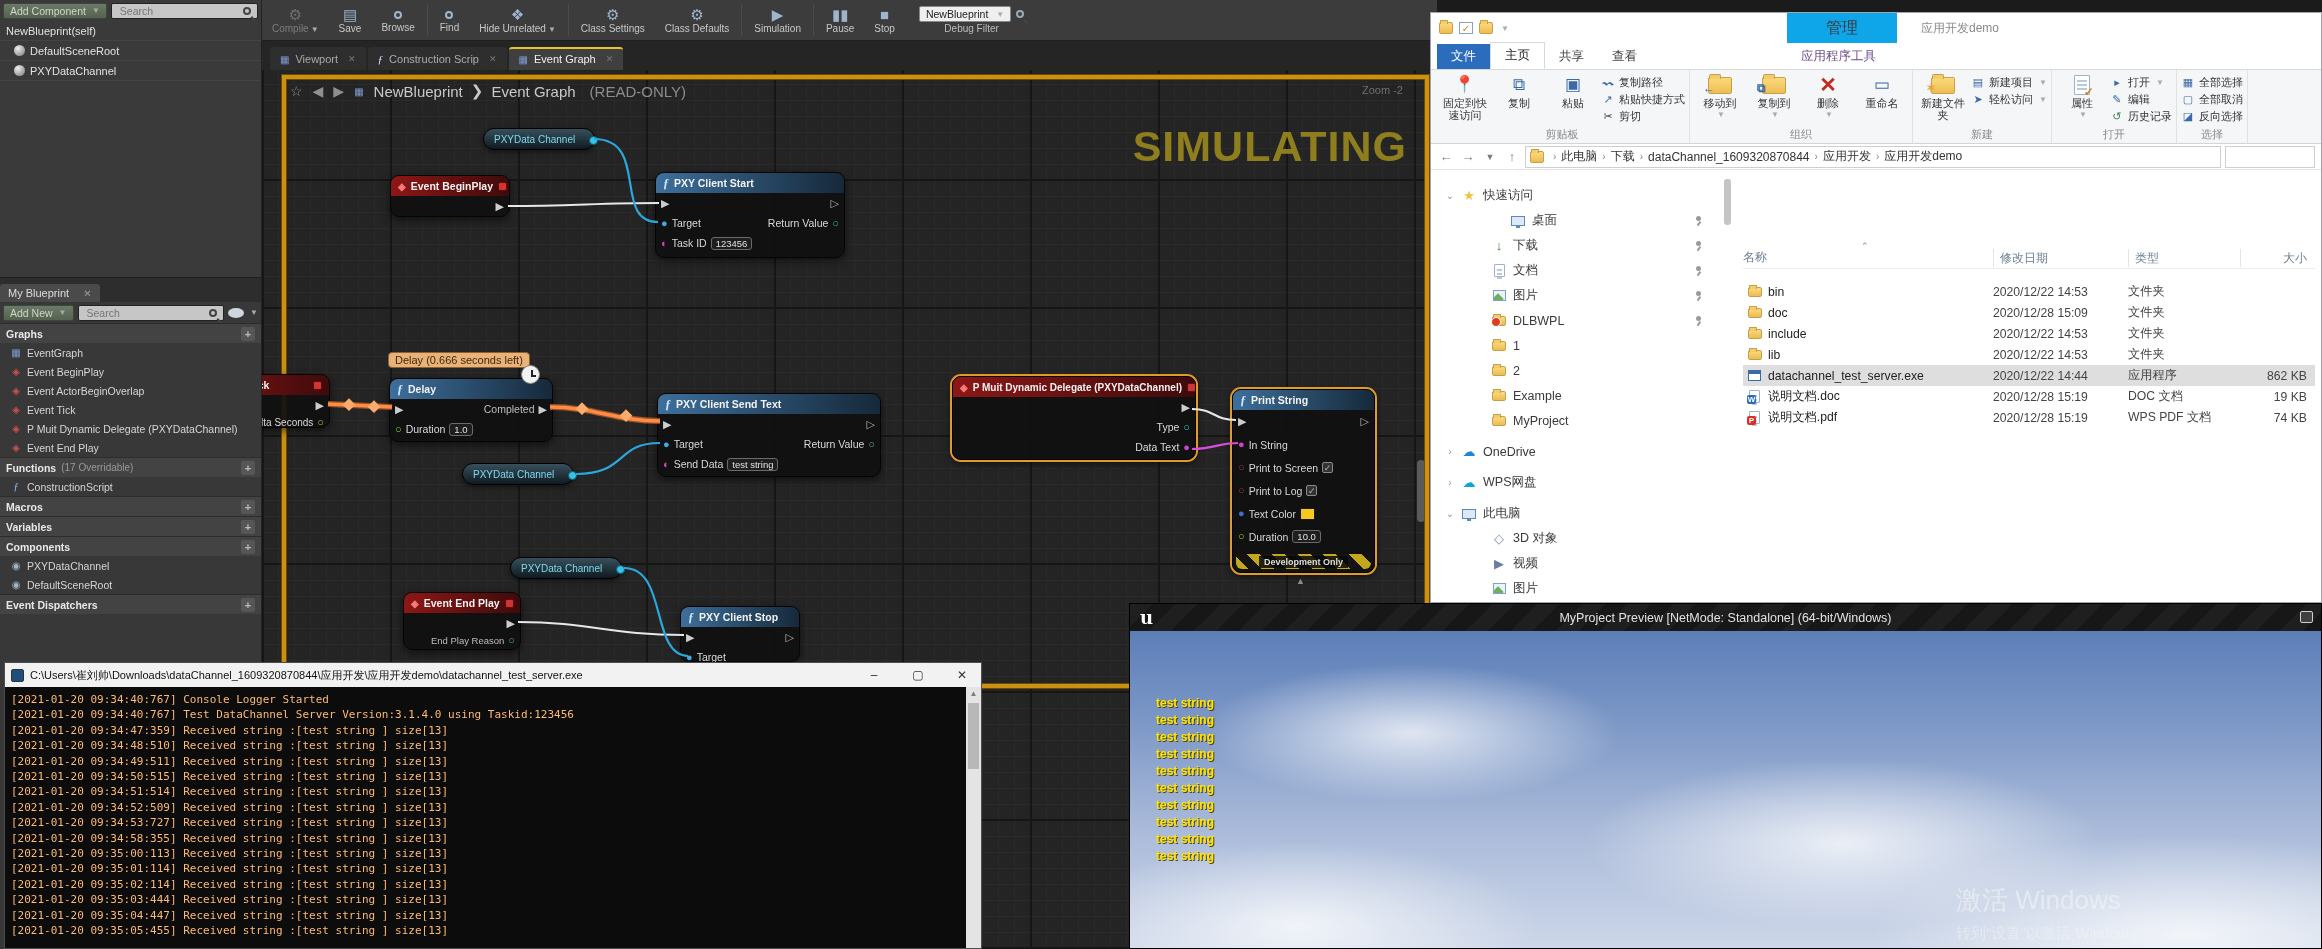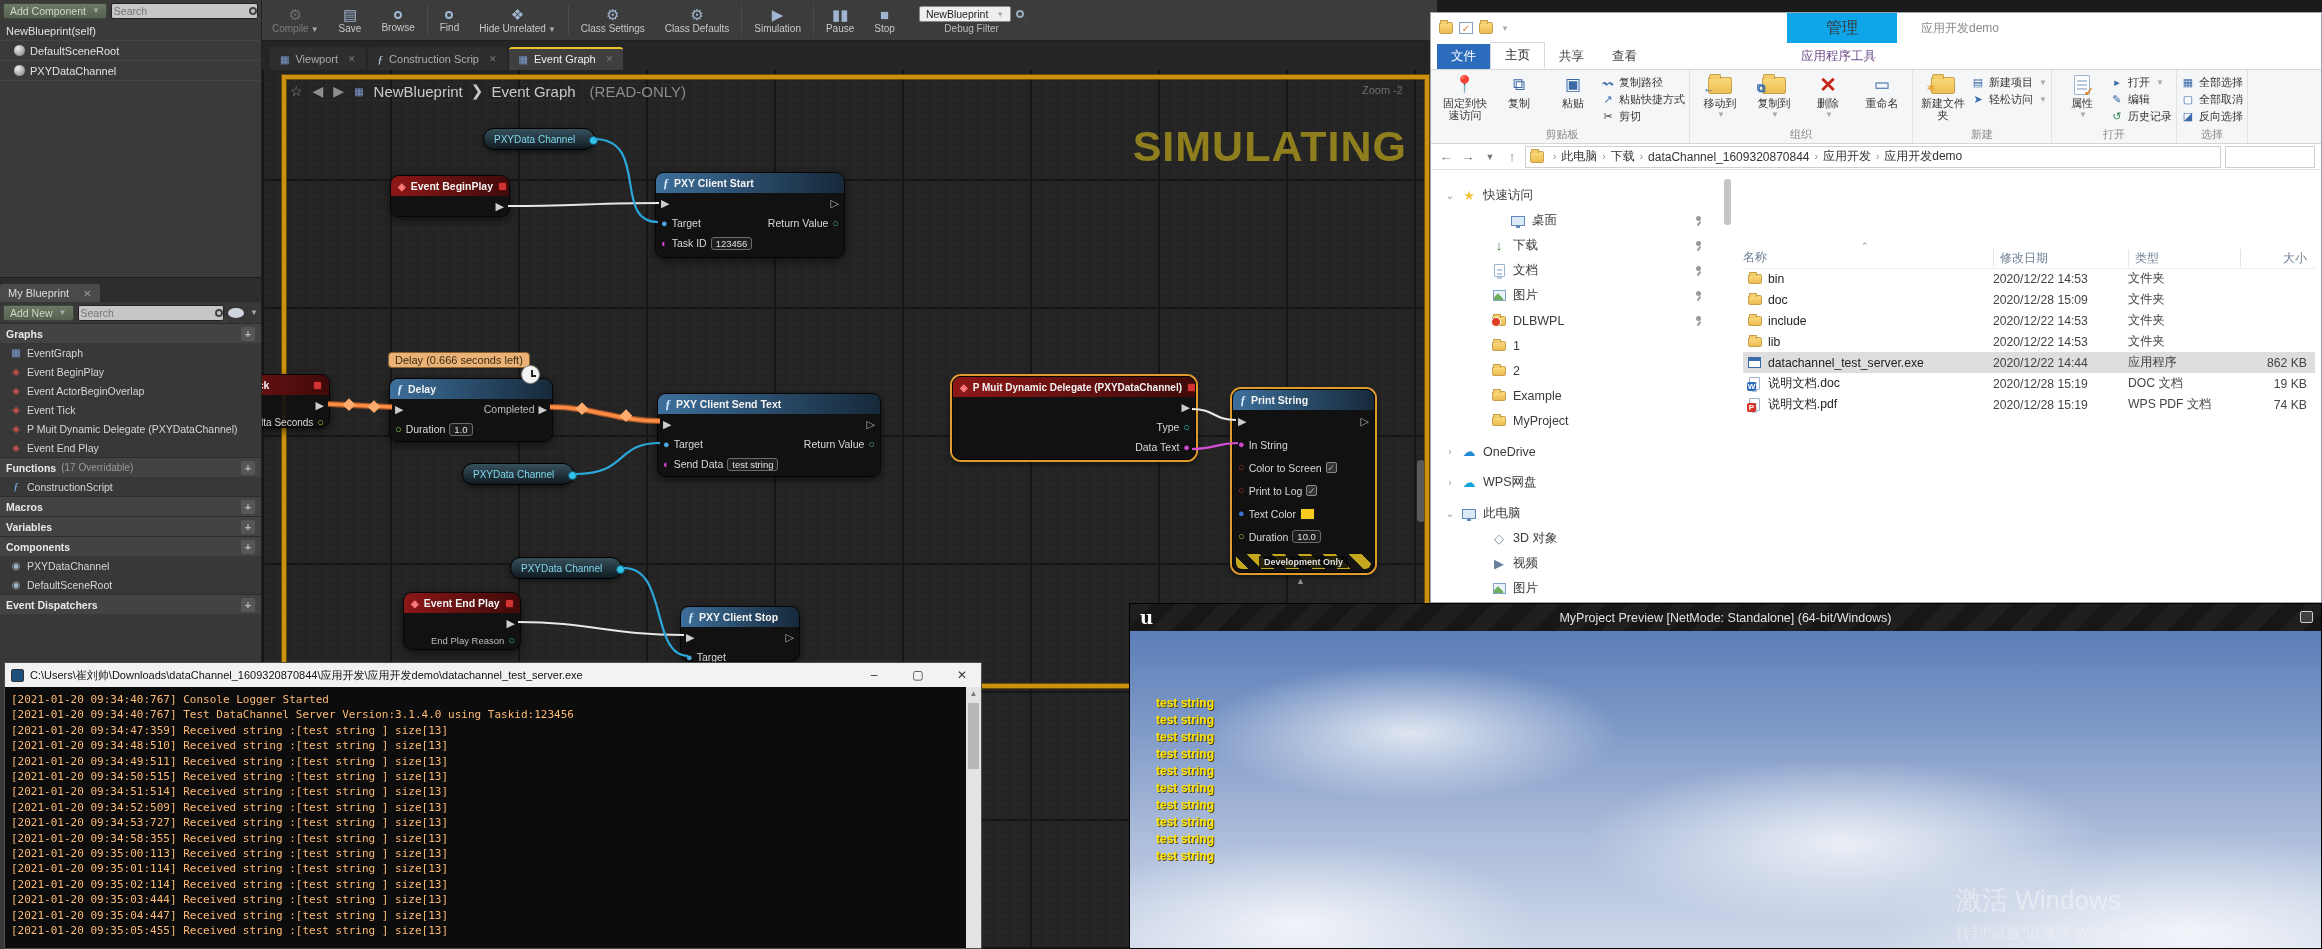--- a/index.html
+++ b/index.html
@@ -7,21 +7,21 @@
   .stage{position:relative;width:2322px;height:949px;overflow:hidden;background:#1b1b1b;}
   .stage *{box-sizing:border-box;}
 
   
   #ue{position:absolute;left:0;top:0;width:1437px;height:949px;background:#2b2b2b;}
 
   
   #comp-panel{position:absolute;left:0;top:0;width:262px;height:277px;background:#3a3a3a;border-right:1px solid #222;z-index:10;}
   .panel-toolrow{display:flex;align-items:center;gap:4px;padding:2px 3px;height:21px;}
   .grnbtn{background:linear-gradient(#6b7a66,#55624f);border:1px solid #3c463a;color:#cfd6c8;font-size:10.5px;padding:1px 6px;border-radius:2px;display:flex;align-items:center;gap:4px;white-space:nowrap;}
-  .searchbox{flex:1;display:flex;align-items:center;background:#c6c6c6;border:1px solid #222;border-radius:2px;height:16px;padding:0 0;gap:2px;min-width:0;}
+  .searchbox{flex:1;display:flex;align-items:center;background:#c6c6c6;border:1px solid #222;border-radius:2px;height:16px;padding:0 6px;gap:2px;min-width:0;}
   .searchbox input{flex:1;border:none;background:transparent;font-size:10.5px;color:#333;outline:none;min-width:0;font-family:"Liberation Sans",sans-serif;}
   .mgl{width:8px;height:8px;border:2px solid #444;border-radius:50%;position:relative;flex:0 0 auto;}
   .mgl::after{content:'';position:absolute;width:2px;height:5px;background:#444;left:7px;top:7px;transform:rotate(-45deg);}
   .crow{display:flex;align-items:center;gap:5px;height:20px;padding:0 6px;color:#e2e2e2;font-size:11px;border-bottom:1px solid #444;}
   .crow.ind{padding-left:14px;}
   .sph{width:11px;height:11px;border-radius:50%;background:radial-gradient(circle at 35% 30%,#eee,#777);flex:0 0 auto;}
 
   
   #mybp{position:absolute;left:0;top:277px;width:262px;height:872px;background:#383838;border-right:1px solid #222;border-top:1px solid #1e1e1e;z-index:10;}
   .tabhead{height:24px;background:#2d2d2d;display:flex;align-items:flex-end;}
@@ -158,21 +158,21 @@
   .nic-pic::after{content:'';position:absolute;left:0;bottom:-3px;width:8px;height:8px;background:#6fae5e;transform:rotate(45deg);}
   .nic-pc{width:14px;height:10px;border:1px solid #5f87b8;background:#dce9f7;position:relative;}
   .nic-pc::after{content:'';position:absolute;left:4px;bottom:-3px;width:4px;height:3px;background:#5f87b8;}
   .cloudg{font-size:13px;line-height:13px;}
   #nav-thumb{position:absolute;right:2px;top:10px;width:7px;height:46px;background:#c5c5c5;border-radius:3px;}
   #files{flex:1;position:relative;}
   #fhead{position:absolute;left:10px;right:6px;top:78px;height:22px;display:flex;align-items:center;color:#6d7f94;font-size:12px;border-bottom:1px solid #eee;}
   .fc-name{width:250px;} .fc-date{width:135px;} .fc-type{width:112px;} .fc-size{flex:1;text-align:right;padding-right:8px;}
   .fhd{border-left:1px solid #e4e4e4;padding-left:6px;height:18px;line-height:18px;}
   #sortcar{position:absolute;left:118px;top:-8px;color:#8a8a8a;font-size:9px;}
-  #frows{position:absolute;left:10px;right:6px;top:99px;}
+  #frows{position:absolute;left:10px;right:6px;top:112px;}
   .frow{display:flex;align-items:center;height:21px;font-size:12.2px;color:#222;}
   .frow.selrow{background:#dedede;}
   .fname{width:250px;display:flex;align-items:center;gap:6px;padding-left:4px;white-space:nowrap;overflow:hidden;}
   .fdate{width:135px;color:#444;} .ftype{width:112px;color:#444;} .fsize{flex:1;text-align:right;padding-right:8px;color:#444;}
   .fic{width:15px;display:flex;justify-content:center;}
   .fic-folder{width:14px;height:10px;}
   .fic-exe{width:13px;height:11px;background:#fff;border:1px solid #3a6aa8;position:relative;}
   .fic-exe::before{content:'';position:absolute;left:0;top:0;right:0;height:3px;background:#3a6aa8;}
   .fic-page{width:11px;height:13px;position:relative;}
   .fic-page .bdg{position:absolute;left:-3px;bottom:-2px;font-size:8px;font-weight:bold;width:9px;height:9px;line-height:9px;text-align:center;color:#fff;border-radius:2px;}
@@ -370,21 +370,21 @@
         <span class="rgt">
             <span class="pin xh">▷</span>
           </span>
       </div>
       <div class="prow" style="height:23px;">
           <span class="pin pmag">●</span>
           <span>In String</span>
         </div>
       <div class="prow" style="height:23px;">
           <span class="pin pdr">○</span>
-          <span>Color to Screen</span>
+          <span>Print to Screen</span>
           <span class="cb">✓</span>
         </div>
       <div class="prow" style="height:23px;">
           <span class="pin pdr">○</span>
           <span>Print to Log</span>
           <span class="cb">✓</span>
         </div>
       <div class="prow" style="height:23px;">
           <span class="pin pnavy">●</span>
           <span>Text Color</span>

